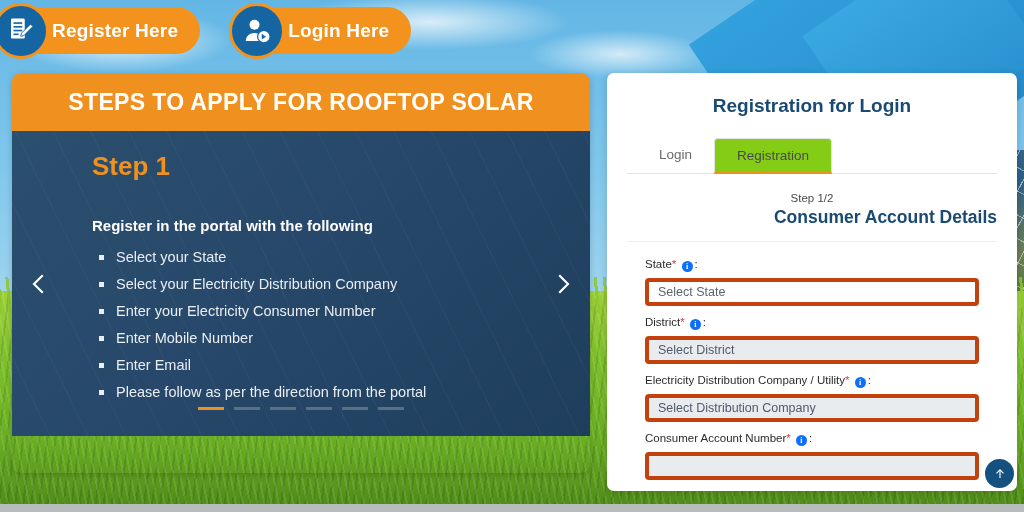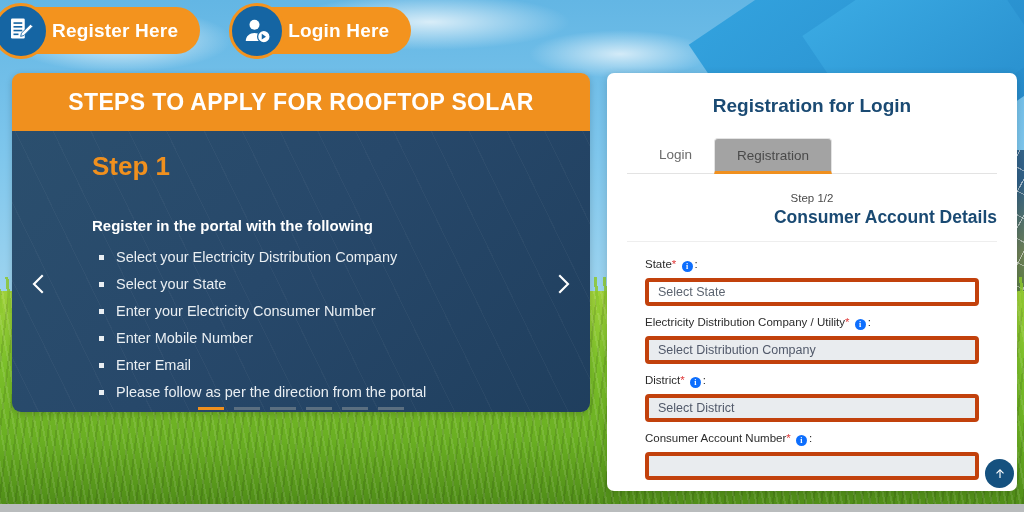--- a/index.html
+++ b/index.html
@@ -98,21 +98,21 @@
   .cta-badge {
     position: absolute; left: -7px; top: 50%; transform: translateY(-50%);
     width: 56px; height: 56px; border-radius: 50%;
     background: #1565a3; border: 3px solid #f3931e;
     display: flex; align-items: center; justify-content: center;
   }
   .cta-badge svg { width: 30px; height: 30px; fill: #ffffff; }
 
   
   .steps-card {
-    position: absolute; left: 12px; top: 73px; width: 578px; height: 339px;
+    position: absolute; left: 12px; top: 73px; width: 578px; height: 400px;
     border-radius: 9px; overflow: hidden; z-index: 20;
     box-shadow: 0 2px 7px rgba(0,0,0,.18);
   }
   .steps-head {
     height: 58px; background: #f0901e; display: flex; align-items: center; justify-content: center;
   }
   .steps-head-title {
     color: #ffffff; font-size: 23px; font-weight: bold; letter-spacing: .35px;
   }
   .steps-body {
@@ -166,21 +166,21 @@
     padding-top: 22px;
   }
   .reg-tabs {
     display: flex; margin-top: 21px; border-bottom: 1px solid #e3e3e3;
     padding-left: 10px;
   }
   .reg-tab {
     font-size: 13.5px; color: #6b6b6b; padding: 9px 22px 8px; cursor: pointer;
   }
   .reg-tab.active {
-    color: #4a4a4a; background: #a3a3a3;
+    color: #4a4a4a; background: #84cc16;
     border: 1px solid #e3e3e3; border-bottom: 3px solid #f0901e;
     border-radius: 4px 4px 0 0; margin-bottom: -1px;
   }
 
   .reg-step-label {
     text-align: center; color: #4a4a4a; font-size: 11.5px; margin-top: 18px;
   }
   .reg-step-title {
     text-align: right; color: #1a4a73; font-size: 17.5px; font-weight: 600;
     margin-top: 3px; padding-bottom: 13px; border-bottom: 1px solid #eeeeee;
@@ -275,22 +275,22 @@
   <div class="steps-head">
     <div class="steps-head-title">STEPS TO APPLY FOR ROOFTOP SOLAR</div>
   </div>
 
   <div class="steps-body">
 
     <div class="steps-step">Step 1</div>
     <div class="steps-sub">Register in the portal with the following</div>
 
     <ul class="steps-list">
+      <li>Select your State</li>
       <li>Select your Electricity Distribution Company</li>
-      <li>Select your State</li>
       <li>Enter your Electricity Consumer Number</li>
       <li>Enter Mobile Number</li>
       <li>Enter Email</li>
       <li>Please follow as per the direction from the portal</li>
     </ul>
 
     <div class="car-arrow left">
       <svg viewBox="0 0 24 24">
           <polyline points="15,5 8,12 15,19"></polyline>
         </svg>
@@ -330,32 +330,32 @@
     <div class="field">
       <div class="field-label">
         <span>State</span><span class="req">*</span>
         <span class="info-icon">i</span>:
       </div>
       <div class="field-input">Select State</div>
     </div>
 
     <div class="field">
       <div class="field-label">
+        <span>District</span><span class="req">*</span>
+        <span class="info-icon">i</span>:
+      </div>
+      <div class="field-input disabled">Select District</div>
+    </div>
+
+    <div class="field">
+      <div class="field-label">
         <span>Electricity Distribution Company / Utility</span><span class="req">*</span>
         <span class="info-icon">i</span>:
       </div>
       <div class="field-input disabled">Select Distribution Company</div>
-    </div>
-
-    <div class="field">
-      <div class="field-label">
-        <span>District</span><span class="req">*</span>
-        <span class="info-icon">i</span>:
-      </div>
-      <div class="field-input disabled">Select District</div>
     </div>
 
     <div class="field">
       <div class="field-label">
         <span>Consumer Account Number</span><span class="req">*</span>
         <span class="info-icon">i</span>:
       </div>
       <div class="field-input disabled"></div>
     </div>
 

